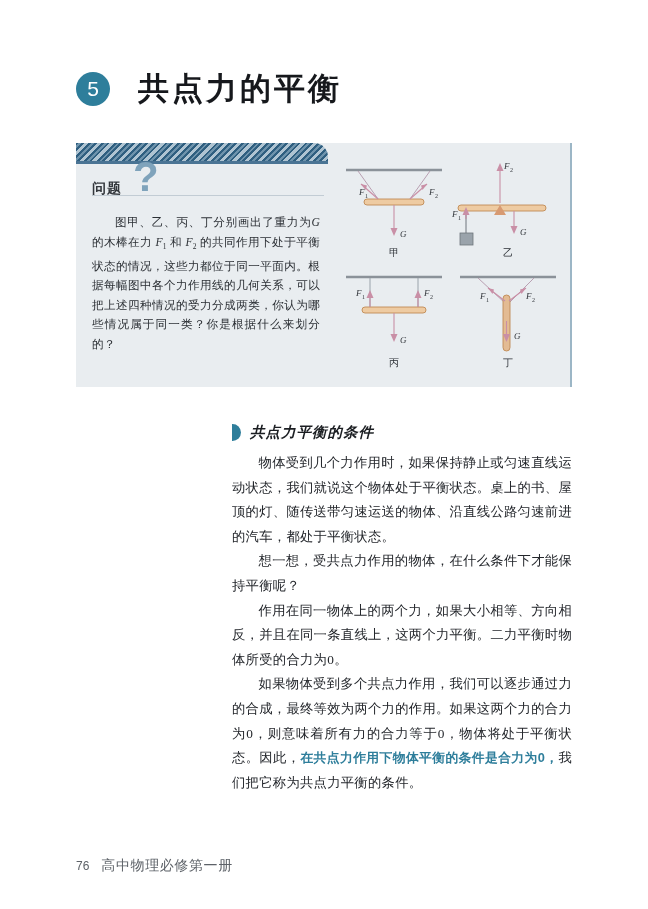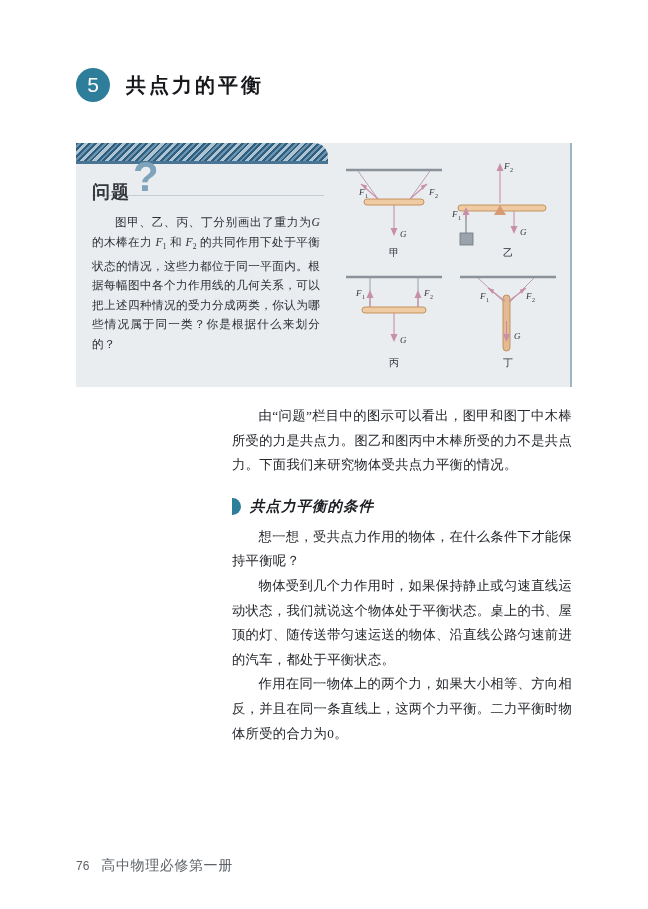--- a/index.html
+++ b/index.html
@@ -30,23 +30,23 @@
     border-radius: 50%;
     background: #2e7e9b;
     color: #ffffff;
     font-family: "Liberation Sans", sans-serif;
     font-size: 21px;
     line-height: 34px;
     text-align: center;
     font-weight: 400;
   }
   .page-title {
-    margin-left: 16px;
+    margin-left: 28px;
     font-family: Liberation Sans, sans-serif;
-    font-size: 20px;
+    font-size: 31px;
     font-weight: 700;
     letter-spacing: 3px;
     color: #16181c;
   }
 
   
   .question-panel {
     position: absolute;
     left: 76px;
     top: 143px;
@@ -85,21 +85,21 @@
     top: 52px;
     width: 232px;
     height: 1px;
     background: #c2ccd4;
   }
   .q-label {
     position: absolute;
     left: 16px;
     top: 37px;
     font-family: "Liberation Sans", sans-serif;
-    font-size: 18px;
+    font-size: 14px;
     font-weight: 700;
     color: #33373c;
     letter-spacing: 1px;
   }
   .q-mark {
     position: absolute;
     left: 57px;
     top: 13px;
     font-family: "Liberation Sans", sans-serif;
     font-size: 42px;
@@ -325,30 +325,30 @@
         <text x="62" y="74" font-family="Liberation Serif, serif" font-size="9" font-style="italic" fill="#33373c">G</text>
       </svg>
       <div class="fig-caption">丁</div>
     </div>
 
   </div>
 </div>
 
 <div class="main-col">
 
-  <p class="para">由“问题”栏目中的图示可以看出，图甲和图丁中木棒所受的力是共点力。图乙和图丙中木棒所受的力不是共点力。下面我们来研究物体受共点力平衡的情况。</p>
 
   <div class="section-head">
     <span class="leaf-bullet"></span>
     <span class="section-title">共点力平衡的条件</span>
   </div>
 
+  <p class="para">物体受到几个力作用时，如果保持静止或匀速直线运动状态，我们就说这个物体处于平衡状态。桌上的书、屋顶的灯、随传送带匀速运送的物体、沿直线公路匀速前进的汽车，都处于平衡状态。</p>
   <p class="para">想一想，受共点力作用的物体，在什么条件下才能保持平衡呢？</p>
-  <p class="para">物体受到几个力作用时，如果保持静止或匀速直线运动状态，我们就说这个物体处于平衡状态。桌上的书、屋顶的灯、随传送带匀速运送的物体、沿直线公路匀速前进的汽车，都处于平衡状态。</p>
   <p class="para">作用在同一物体上的两个力，如果大小相等、方向相反，并且在同一条直线上，这两个力平衡。二力平衡时物体所受的合力为0。</p>
 
+  <p class="para"><span>如果物体受到多个共点力作用，我们可以逐步通过力的合成，最终等效为两个力的作用。如果这两个力的合力为0，则意味着所有力的合力等于0，物体将处于平衡状态。因此，</span><span class="hl">在共点力作用下物体平衡的条件是合力为0，</span><span>我们把它称为共点力平衡的条件。</span></p>
 
 </div>
 
 <div class="footer">
   <span class="footer-num">76</span>
   <span class="footer-text">高中物理必修第一册</span>
 </div>
 
 </body></html>

